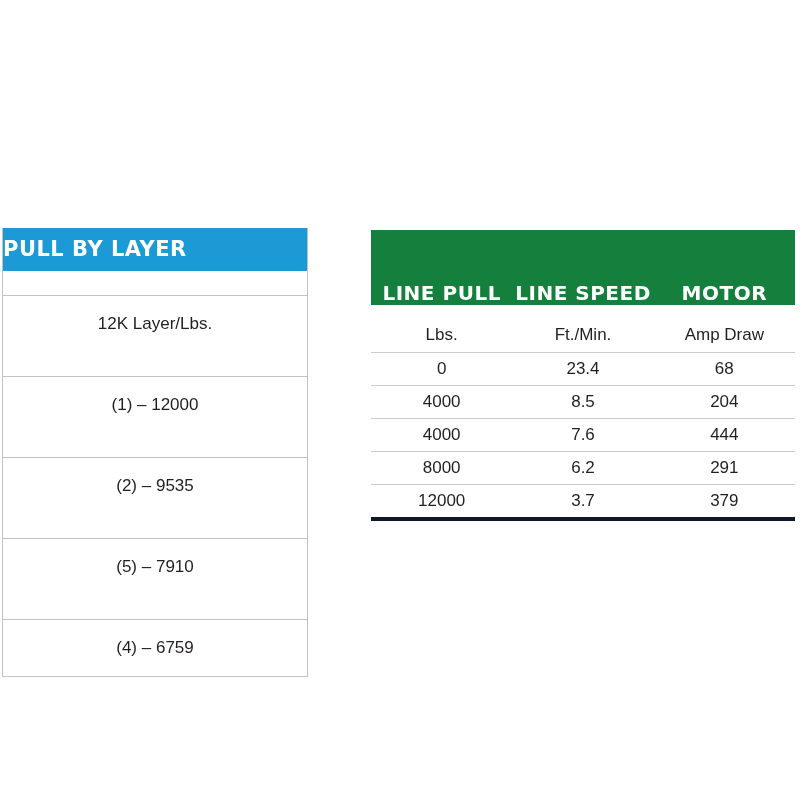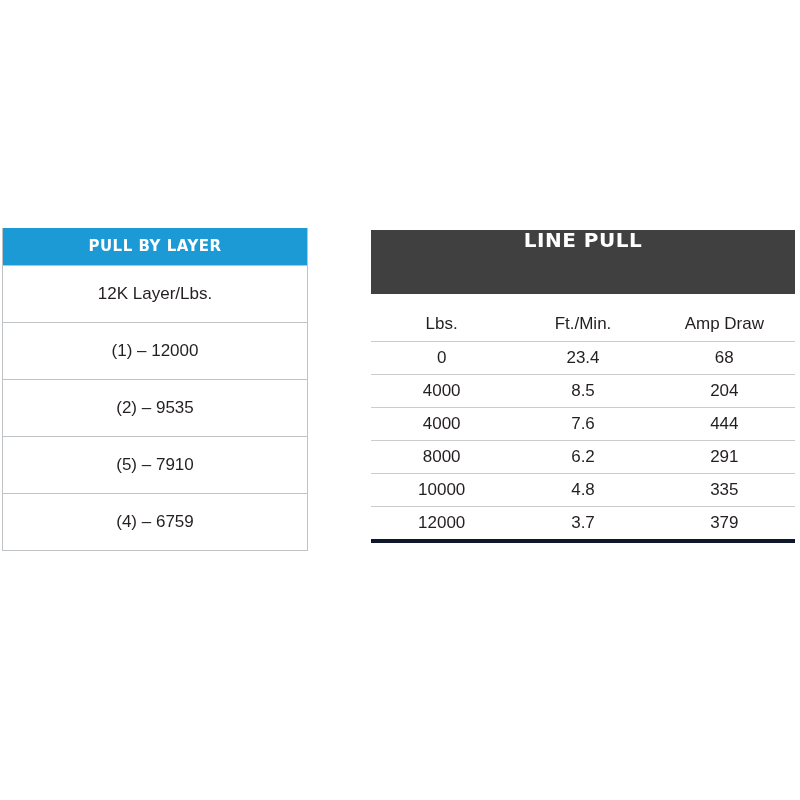--- a/index.html
+++ b/index.html
@@ -28,53 +28,54 @@
     left: 2px;
     top: 228px;
     width: 306px;
     border: 1px solid #bfc3c6;
     border-top: none;
     box-sizing: border-box;
   }
   .left-header {
     background: #1b9ad6;
     color: #ffffff;
-    text-align: center;
+    text-align: left;
     font-weight: bold;
-    font-size: 15px;
+    font-size: 21px;
     letter-spacing: 0.5px;
     padding: 9px 0 10px 0;
     font-family: "DejaVu Sans", sans-serif;
   }
   .left-row {
     border-top: 1px solid #bfc3c6;
     text-align: center;
     font-size: 17px;
     color: #231f20;
     padding: 18px 0 18px 0;
     background: #ffffff;
+    margin-top: 24px;
   }
   .left-row:first-of-type {
     border-top: none;
   }
 
   
   .right-table {
     position: absolute;
     left: 371px;
     top: 230px;
     width: 424px;
     box-sizing: border-box;
   }
   .right-header {
-    background: #404040;
+    background: #15803d;
     color: #ffffff;
     display: flex;
-    align-items: flex-start;
-    height: 64px;
+    align-items: flex-end;
+    height: 75px;
     font-family: "DejaVu Sans", sans-serif;
   }
   .right-header .hcell {
     flex: 1 1 0;
     text-align: center;
     font-weight: bold;
     font-size: 20px;
     letter-spacing: 0.5px;
     line-height: 1.08;
   }
@@ -108,20 +109,22 @@
     <div class="left-row">12K Layer/Lbs.</div>
     <div class="left-row">(1) – 12000</div>
     <div class="left-row">(2) – 9535</div>
     <div class="left-row">(5) – 7910</div>
     <div class="left-row">(4) – 6759</div>
   </div>
 
   <div class="right-table">
     <div class="right-header">
       <div class="hcell">LINE PULL</div>
+      <div class="hcell">LINE SPEED</div>
+      <div class="hcell">MOTOR</div>
     </div>
     <table class="right-body">
       <tbody>
         <tr class="units">
           <td>Lbs.</td>
           <td>Ft./Min.</td>
           <td>Amp Draw</td>
         </tr>
         <tr>
           <td>0</td>
@@ -137,25 +140,20 @@
           <td>4000</td>
           <td>7.6</td>
           <td>444</td>
         </tr>
         <tr>
           <td>8000</td>
           <td>6.2</td>
           <td>291</td>
         </tr>
         <tr>
-          <td>10000</td>
-          <td>4.8</td>
-          <td>335</td>
-        </tr>
-        <tr>
           <td>12000</td>
           <td>3.7</td>
           <td>379</td>
         </tr>
       </tbody>
     </table>
   </div>
 
 </div>
 

